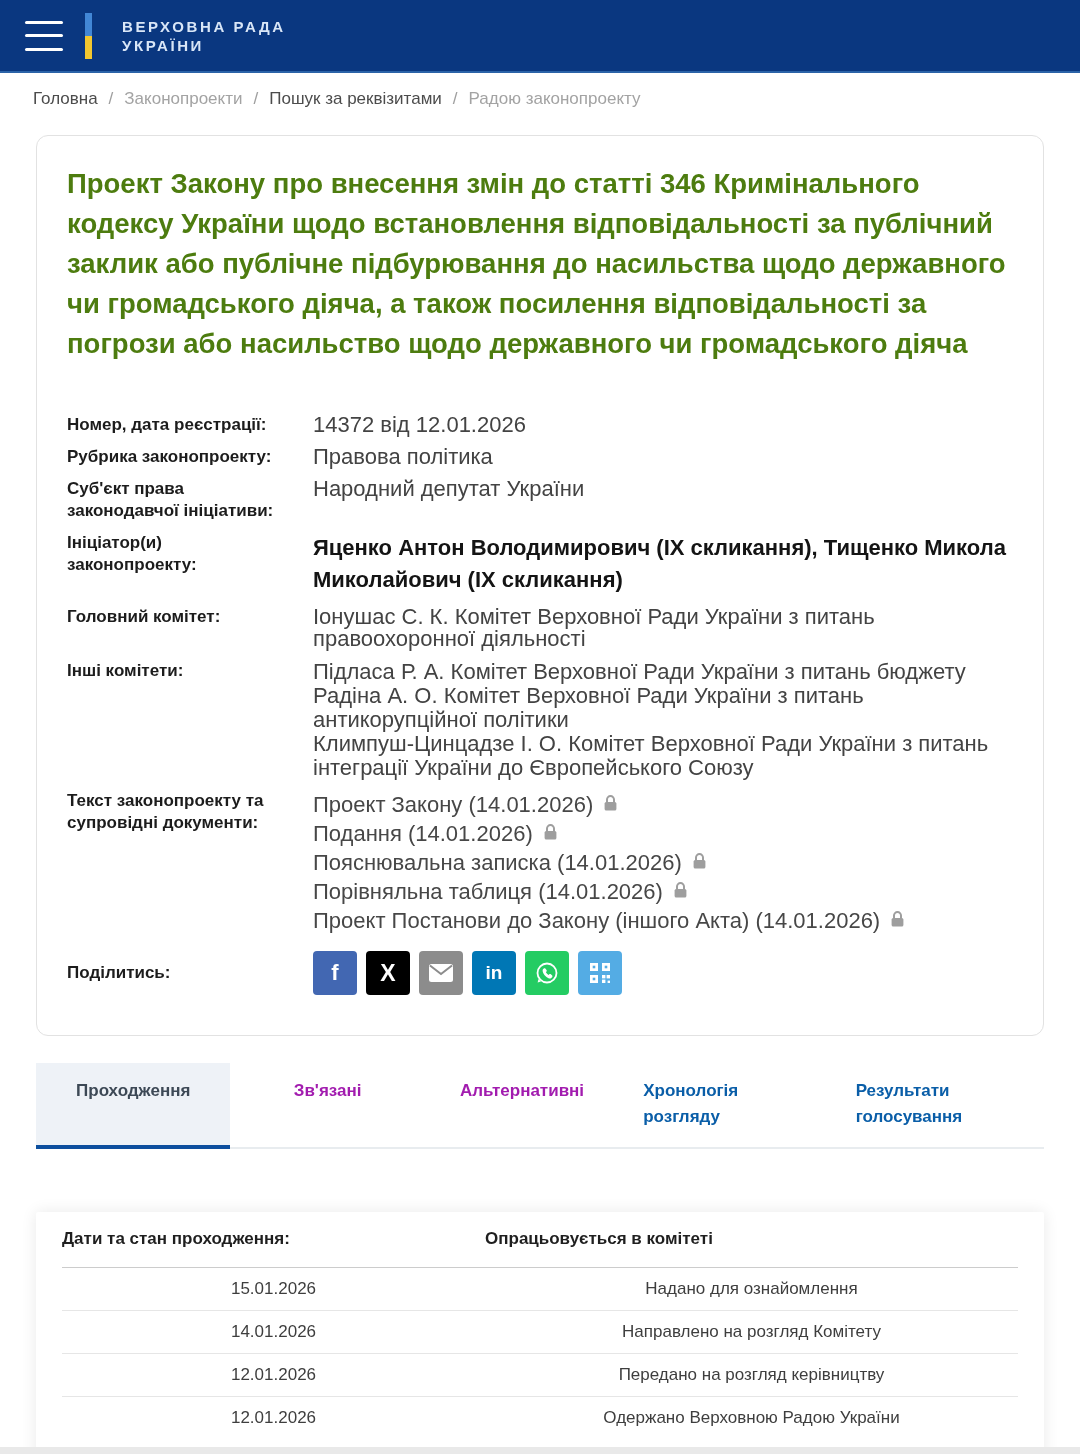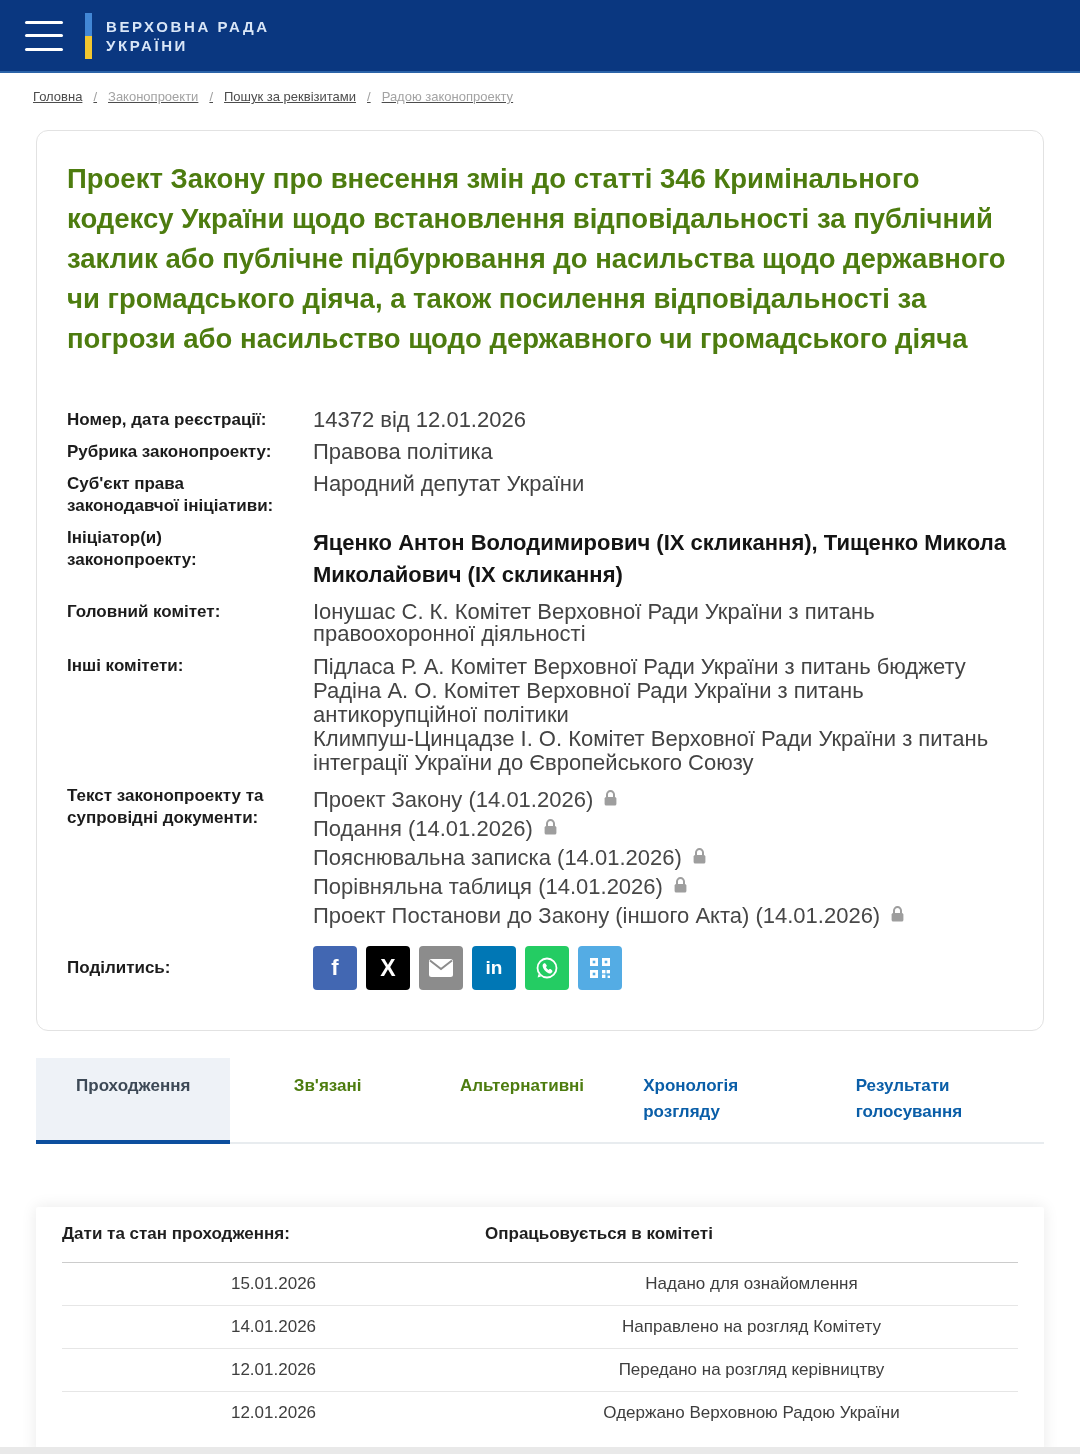--- a/index.html
+++ b/index.html
@@ -8,27 +8,27 @@
     height:1454px; position:relative; overflow:hidden;
     background:#ffffff; font-family:"Liberation Sans", sans-serif; color:#222;
   }
   
   .topbar {
     height:73px; background:#0a3780; display:flex; align-items:center;
     padding-left:25px; border-bottom:2px solid #2c63a8;
   }
   .burger { width:38px; height:30px; display:flex; flex-direction:column; justify-content:space-between; cursor:pointer; margin-right:22px; }
   .burger span { display:block; height:3px; background:#ffffff; border-radius:2px; }
-  .logo { display:flex; align-items:center; cursor:pointer; }
+  .logo { display:flex; align-items:center; cursor:pointer;gap:16px; }
   .flag { width:7px; height:46px; margin-right:14px; display:flex; flex-direction:column; }
   .flag .f-top { flex:1; }
   .flag .f-bot { flex:1; }
   .logo-text { color:#d9e6f7; font-weight:700; font-size:15px; letter-spacing:2.6px; text-transform:uppercase; line-height:19px; }
   
-  .crumbs { margin:16px 0 0 33px; font-size:13px; color:#4c4c4c; display:flex; gap:11px; align-items:center;text-decoration:underline; }
+  .crumbs { margin:16px 0 0 33px; font-size:17px; color:#4c4c4c; display:flex; gap:11px; align-items:center; }
   .crumbs .sep { color:#9f9f9f; }
   .crumbs .mut { color:#a3a3a3; }
   .crumbs span { cursor:default; }
   .crumbs .lnk { cursor:pointer; }
   
   .card {
     margin:26px 36px 0; border:1px solid #e2e2e2; border-radius:12px;
     background:#fff; padding:28px 30px 30px;
   }
   .bill-title { font-size:27.5px; font-weight:700; line-height:40px; color:#4d7c0f; margin-bottom:50px; padding-right:4px; }
@@ -43,21 +43,21 @@
   .share-btns { display:flex; gap:9px; }
   .sbtn {
     width:44px; height:44px; border-radius:4px; color:#fff; display:flex;
     align-items:center; justify-content:center; font-size:20px; font-weight:700; cursor:pointer;
   }
   
   .tabs { display:flex; margin:27px 36px 0; }
   .tab { flex:1; text-align:center; padding:15px 6px 17px; font-size:17px; font-weight:700;
          line-height:26px; border-bottom:2px solid #e8ecef; cursor:pointer; }
   .tab.active { background:#eef2f7; color:#3d4956; border-bottom:4px solid #0d4f9e; padding-bottom:15px; }
-  .tab.mut { color:#4d7c0f; }
+  .tab.mut { color:#a21caf; }
   .tab.lnk { color:#0a5ea8; text-align:left; padding-left:24px; }
   .tab.lnk span { display:inline-block; max-width:130px; }
   
   .ptable { margin:63px 36px 0; background:#fff; box-shadow:0 0 16px rgba(0,0,0,0.09); border-radius:2px; padding:0 26px 22px; }
   .prow { display:grid; grid-template-columns:423px 1fr; }
   .phead { padding:17px 0 18px; font-weight:700; font-size:17px; color:#1f1f1f; border-bottom:1px solid #cccccc; }
   .pbody .prow { padding:11px 0; border-bottom:1px solid #e6e6e6; font-size:17px; color:#3e3e3e;text-align:center; }
   .pbody .prow:last-child { border-bottom:none; }
   .footstrip { position:absolute; left:0; right:0; bottom:0; height:7px; background:#e9e9e9; }
 </style>

